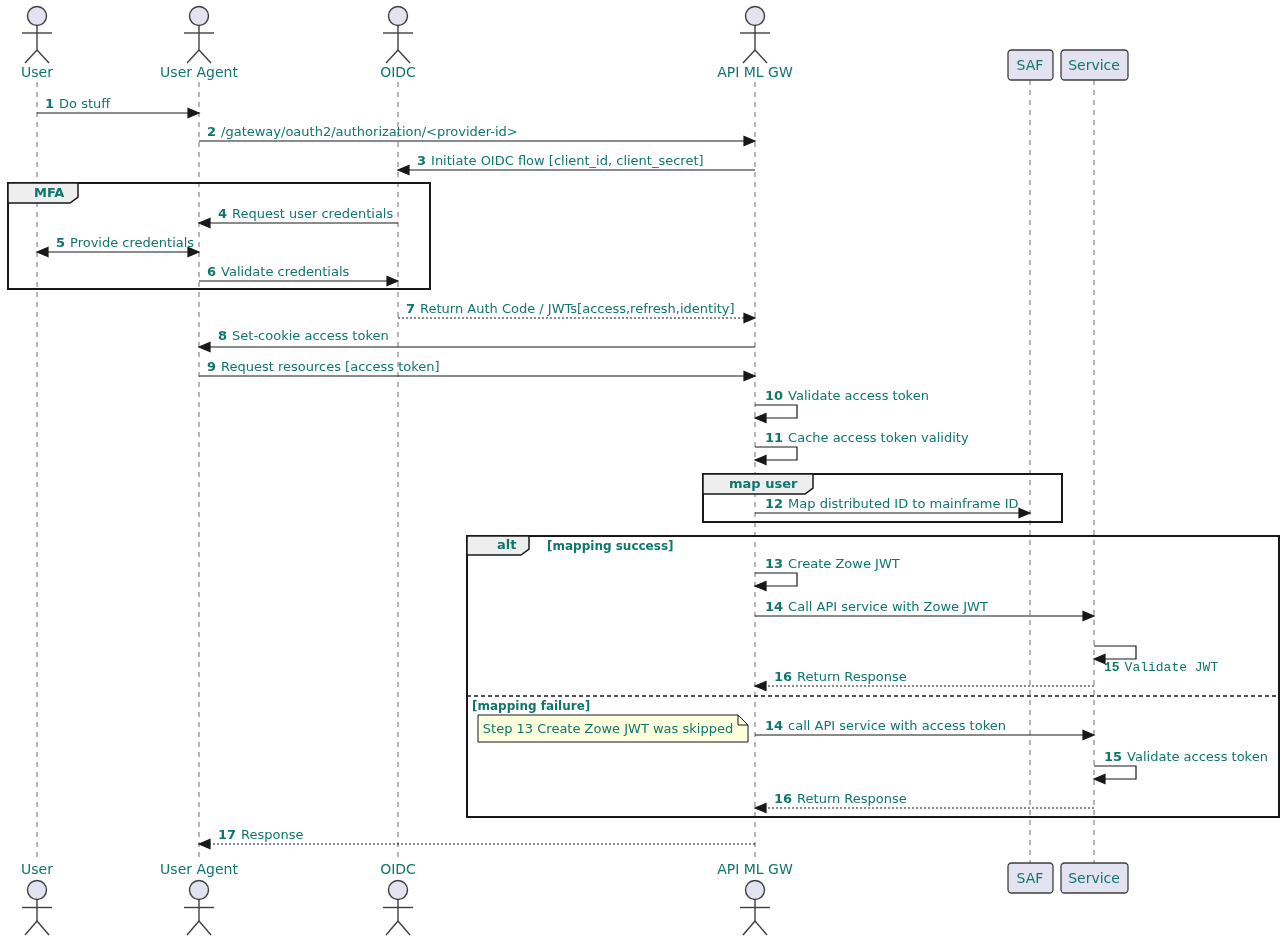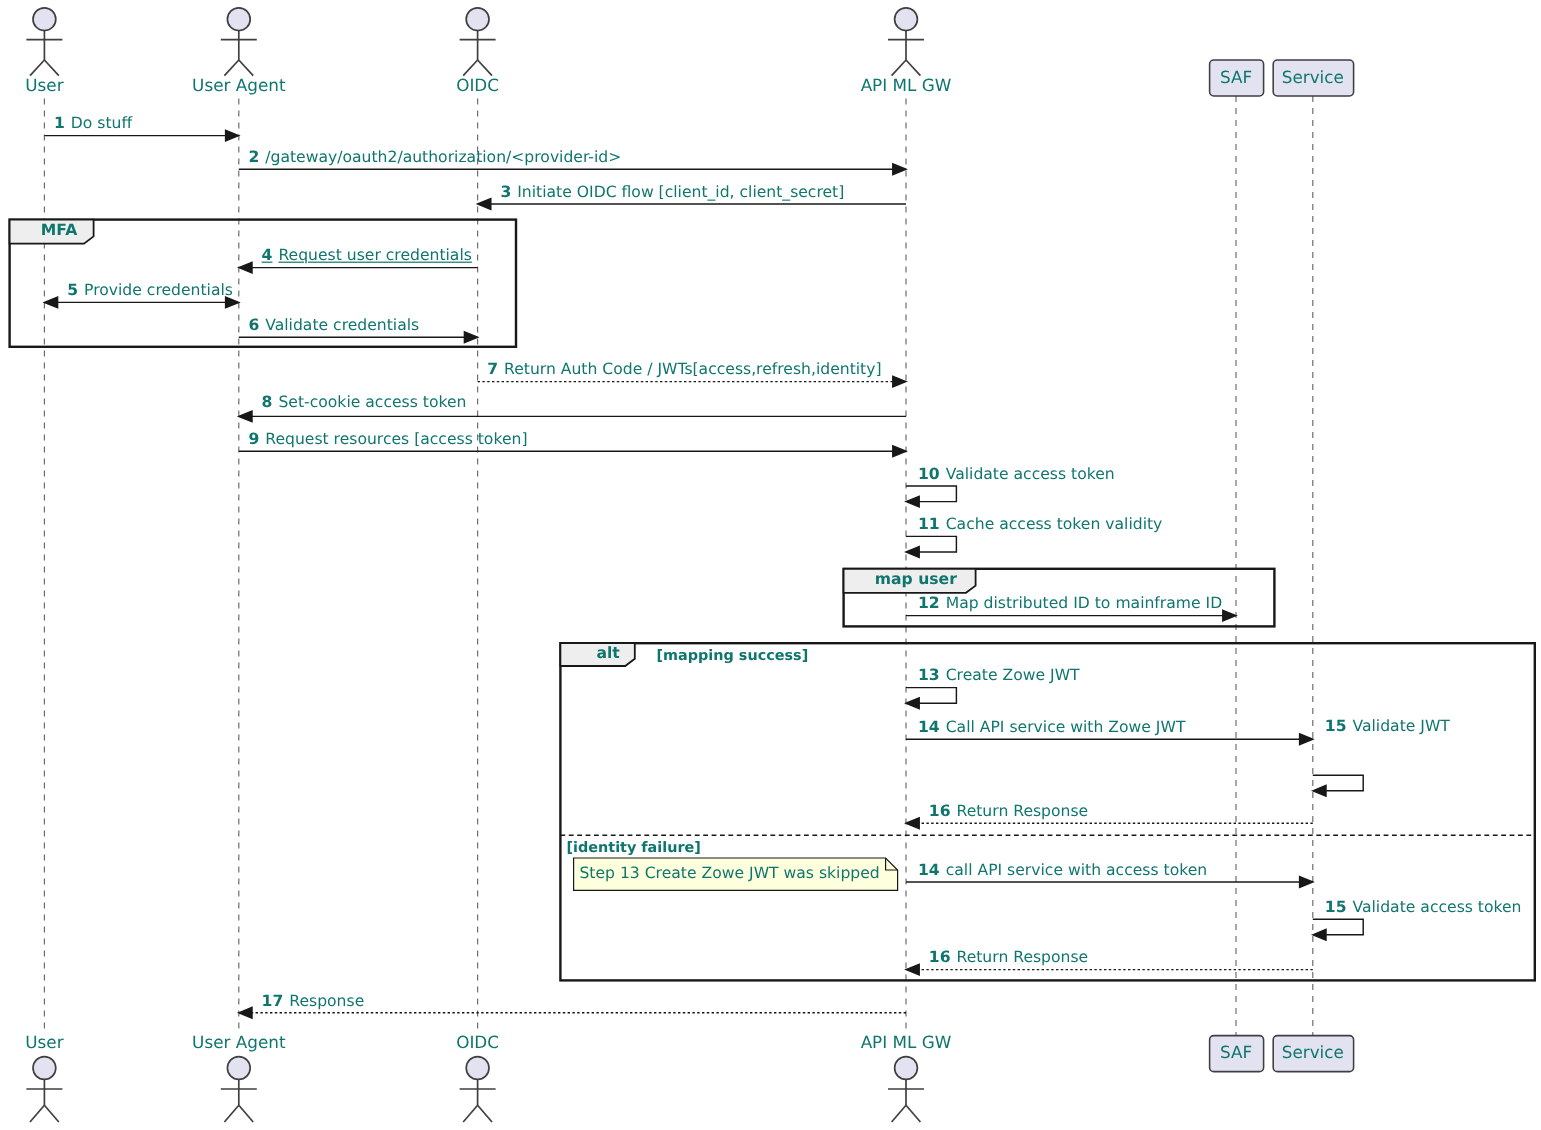--- a/index.html
+++ b/index.html
@@ -199,38 +199,38 @@
 <div class="pname" style="left:199px;top:861px;">User Agent</div>
 <div class="pname" style="left:398px;top:861px;">OIDC</div>
 <div class="pname" style="left:755px;top:861px;">API ML GW</div>
 <div class="pbox-label" style="left:1030px;top:863px;">SAF</div>
 <div class="pbox-label" style="left:1094px;top:863px;">Service</div>
 
 <div class="tab-label" style="left:18px;top:184px;">MFA</div>
 <div class="tab-label" style="left:713px;top:475px;">map user</div>
 <div class="tab-label" style="left:481px;top:536px;">alt</div>
 <div class="guard-label" style="left:547px;top:538px;">[mapping success]</div>
-<div class="guard-label" style="left:472px;top:698px;">[identity failure]</div>
+<div class="guard-label" style="left:472px;top:698px;">[mapping failure]</div>
 
 <div class="note-text" style="left:478px;top:715px;width:260px;">Step 13 Create Zowe JWT was skipped</div>
 
 <div class="msg" style="left:45px;top:96px;"><span class="num">1</span><span>Do stuff</span></div>
 <div class="msg" style="left:207px;top:124px;"><span class="num">2</span><span>/gateway/oauth2/authorization/&lt;provider-id&gt;</span></div>
 <div class="msg" style="left:417px;top:153px;"><span class="num">3</span><span>Initiate OIDC flow [client_id, client_secret]</span></div>
-<div class="msg" style="left:218px;top:206px;text-decoration:underline;"><span class="num">4</span><span>Request user credentials</span></div>
+<div class="msg" style="left:218px;top:206px;"><span class="num">4</span><span>Request user credentials</span></div>
 <div class="msg" style="left:56px;top:235px;"><span class="num">5</span><span>Provide credentials</span></div>
 <div class="msg" style="left:207px;top:264px;"><span class="num">6</span><span>Validate credentials</span></div>
 <div class="msg" style="left:406px;top:301px;"><span class="num">7</span><span>Return Auth Code / JWTs[access,refresh,identity]</span></div>
 <div class="msg" style="left:218px;top:328px;"><span class="num">8</span><span>Set-cookie access token</span></div>
 <div class="msg" style="left:207px;top:359px;"><span class="num">9</span><span>Request resources [access token]</span></div>
 <div class="msg" style="left:765px;top:388px;"><span class="num">10</span><span>Validate access token</span></div>
 <div class="msg" style="left:765px;top:430px;"><span class="num">11</span><span>Cache access token validity</span></div>
 <div class="msg" style="left:765px;top:496px;"><span class="num">12</span><span>Map distributed ID to mainframe ID</span></div>
 <div class="msg" style="left:765px;top:556px;"><span class="num">13</span><span>Create Zowe JWT</span></div>
 <div class="msg" style="left:765px;top:599px;"><span class="num">14</span><span>Call API service with Zowe JWT</span></div>
-<div class="msg" style="left:1104px;top:598px;"><span class="num">15</span><span>Validate JWT</span></div>
+<div class="msg" style="left:1104px;top:660px;font-family:Liberation Mono, monospace;"><span class="num">15</span><span>Validate JWT</span></div>
 <div class="msg" style="left:774px;top:669px;"><span class="num">16</span><span>Return Response</span></div>
 <div class="msg" style="left:765px;top:718px;"><span class="num">14</span><span>call API service with access token</span></div>
 <div class="msg" style="left:1104px;top:749px;"><span class="num">15</span><span>Validate access token</span></div>
 <div class="msg" style="left:774px;top:791px;"><span class="num">16</span><span>Return Response</span></div>
 <div class="msg" style="left:218px;top:827px;"><span class="num">17</span><span>Response</span></div>
 
 </div>
 
 </body></html>

